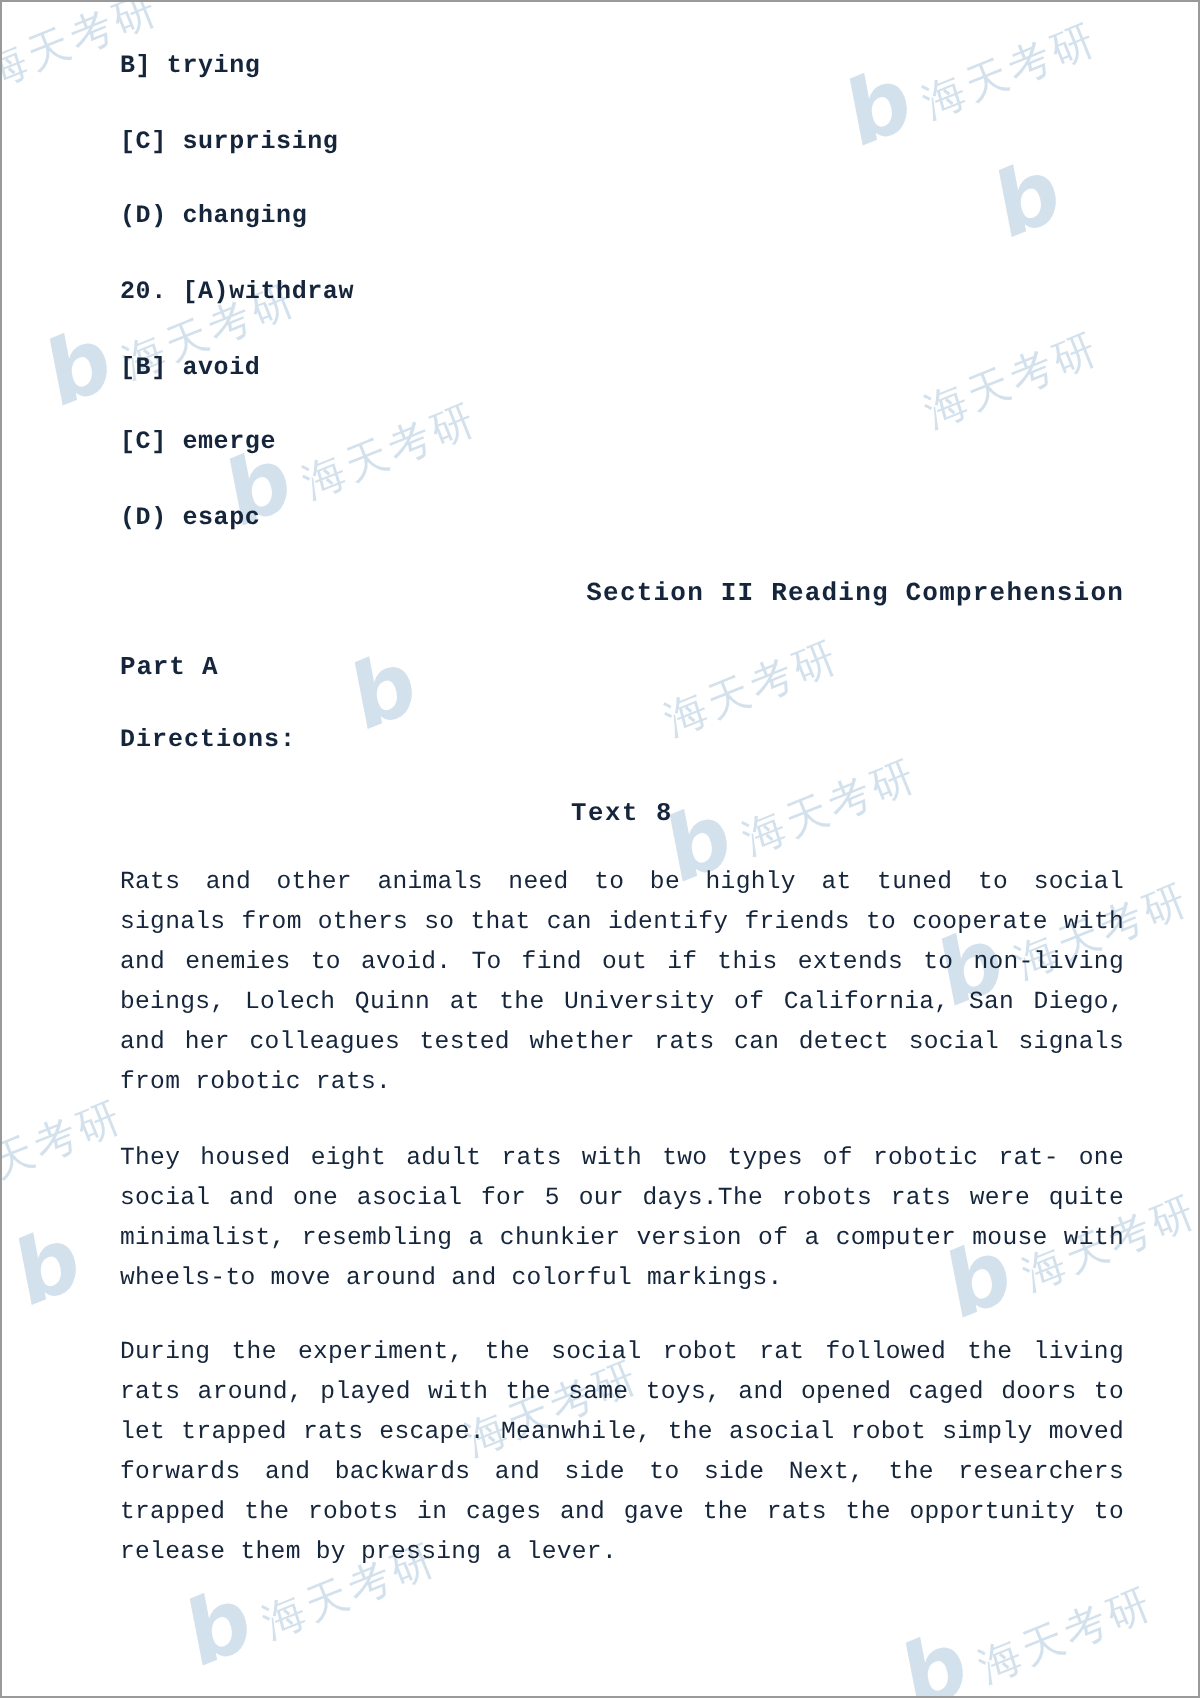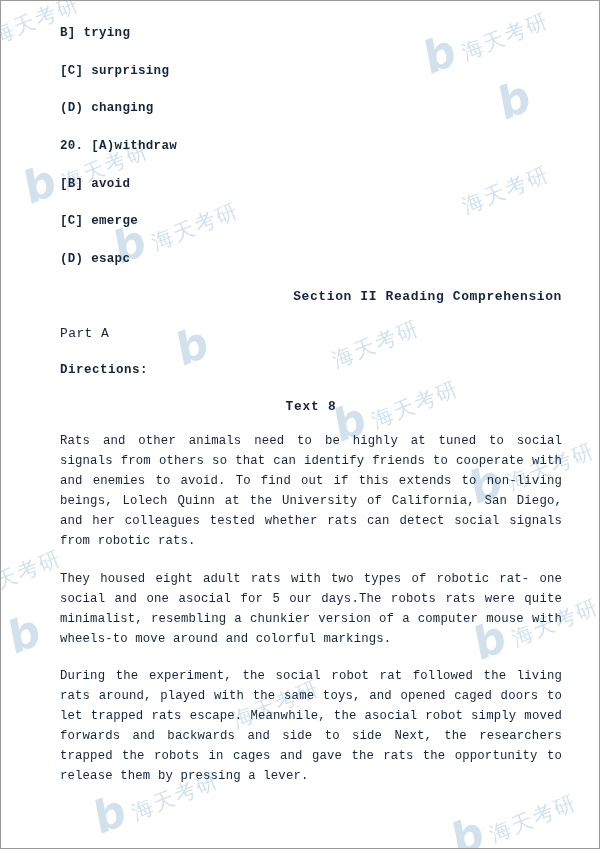--- a/index.html
+++ b/index.html
@@ -34,21 +34,21 @@
   .opt.first { margin-top: 4px; }
   .section-title {
     text-align: right;
     font-size: 13px;
     font-weight: bold;
     letter-spacing: 0.6px;
     margin: 14px 0 22px 0;
   }
   .part-title {
     font-size: 13px;
-    font-weight: normal;
+    font-weight: bold;
     letter-spacing: 0.4px;
     margin: 0 0 22px 0;
   }
   .directions {
     font-size: 12.5px;
     letter-spacing: 0.5px;
     margin: 0 0 22px 0;
     font-weight: bold;
   }
   .para {

